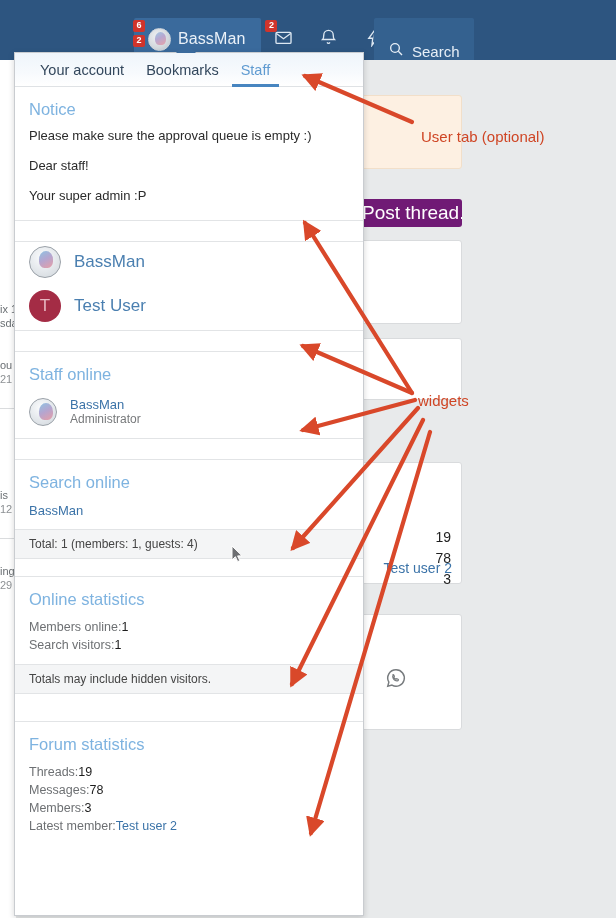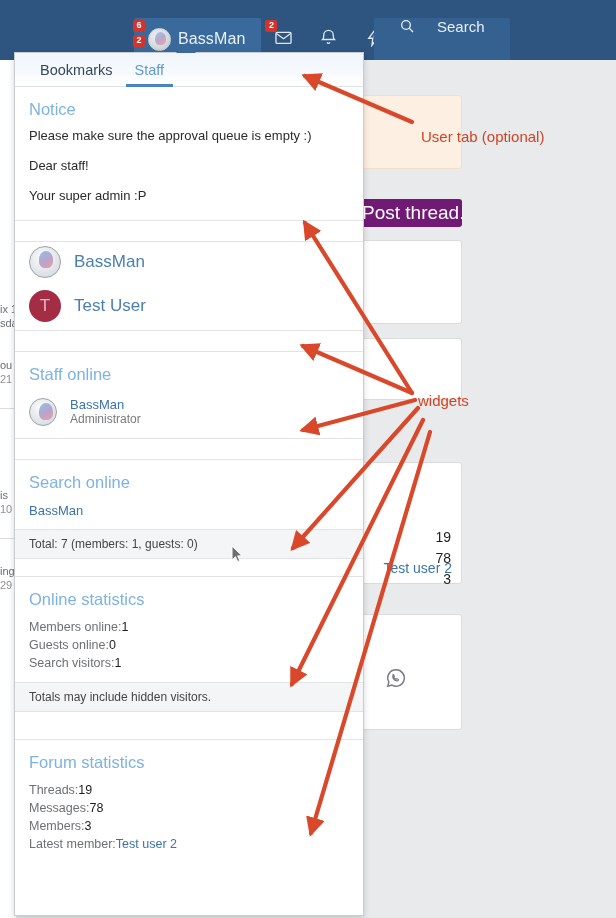--- a/index.html
+++ b/index.html
@@ -44,22 +44,22 @@
     text-align: center; border-radius: 2px; padding: 0 2px; font-weight: bold;
   }
   .badge.b1 { left: -1px; top: 2px; }
   .badge.b2 { left: -1px; top: 17px; }
   .badge.mail { left: 4px; top: 2px; }
 
   .navlabel { font-size: 16px; color: #eaf1f8; letter-spacing: .1px; }
 
   .search-box {
     position: absolute; left: 374px; top: 18px; height: 42px;
-    display: flex; align-items: flex-start; gap: 22px;
-    padding: 0 25px; background: #34618f; color: #e7eff7; font-size: 15px;
+    display: flex; align-items: flex-end; gap: 8px;
+    padding: 0 14px; background: #34618f; color: #e7eff7; font-size: 15px;
     border-radius: 2px 2px 0 0;
   }
 
   .bg-col-left { position: absolute; left: 0; top: 60px; width: 16px; bottom: 0; background: #fff; }
   .bg-frag {
     position: absolute; left: 0; width: 16px;
     font-size: 11px; color: #6a6f73; white-space: nowrap; overflow: hidden;
     font-family: "Liberation Sans", sans-serif;
   }
   .bg-sep { position: absolute; left: 0; width: 16px; height: 1px; background: #dadcde; }
@@ -169,21 +169,21 @@
 
   <div class="page-bg"></div>
 
   <div class="bg-col-left">
     <div class="bg-frag" style="top:243px">ix 1</div>
     <div class="bg-frag" style="top:257px">sda</div>
     <div class="bg-frag" style="top:299px">ou</div>
     <div class="bg-frag" style="top:313px;color:#8d9194">21</div>
     <div class="bg-sep" style="top:348px"></div>
     <div class="bg-frag" style="top:429px">is</div>
-    <div class="bg-frag" style="top:443px;color:#8d9194">10</div>
+    <div class="bg-frag" style="top:443px;color:#8d9194">12</div>
     <div class="bg-sep" style="top:478px"></div>
     <div class="bg-frag" style="top:505px">ing</div>
     <div class="bg-frag" style="top:519px;color:#8d9194">29</div>
   </div>
 
   <div class="bg-notice"></div>
   <div class="btn-post">Post thread...</div>
 
   <div class="bg-card" style="left:330px;top:240px;width:132px;height:84px;"></div>
   <div class="bg-card" style="left:330px;top:338px;width:132px;height:62px;"></div>
@@ -254,20 +254,21 @@
       </span>
       <span>Search</span>
     </div>
   </div>
 
   <div class="menu-caret"></div>
   <div class="menu">
     <div class="menu-topline"></div>
 
     <div class="tabs">
+      <div class="tab">Your account</div>
       <div class="tab">Bookmarks</div>
       <div class="tab active">Staff</div>
     </div>
 
     <div class="widget">
       <div class="w-head">Notice</div>
       <div class="w-body">
         <p>Please make sure the approval queue is empty :)</p>
         <p>Dear staff!</p>
         <p>Your super admin :P</p>
@@ -297,34 +298,30 @@
         </div>
       </div>
     </div>
     <div class="w-gap"></div>
 
     <div class="widget">
       <div class="w-head">Search online</div>
       <div class="link-line">
         <a href="#">BassMan</a>
       </div>
-      <div class="w-foot">Total: 7 (members: 1, guests: 0)</div>
+      <div class="w-foot">Total: 1 (members: 1, guests: 4)</div>
     </div>
     <div style="height:18px;background:#fff;border-bottom:1px solid #e2e4e6"></div>
 
     <div class="widget">
       <div class="w-head">Online statistics</div>
       <div class="kv-wrap">
         <div class="kv">
           <span class="k">Members online:</span>
           <span class="v">1</span>
-        </div>
-        <div class="kv">
-          <span class="k">Guests online:</span>
-          <span class="v">0</span>
         </div>
         <div class="kv">
           <span class="k">Search visitors:</span>
           <span class="v">1</span>
         </div>
       </div>
       <div class="w-foot">Totals may include hidden visitors.</div>
     </div>
     <div style="height:28px;background:#fff;border-bottom:1px solid #e2e4e6"></div>
 

